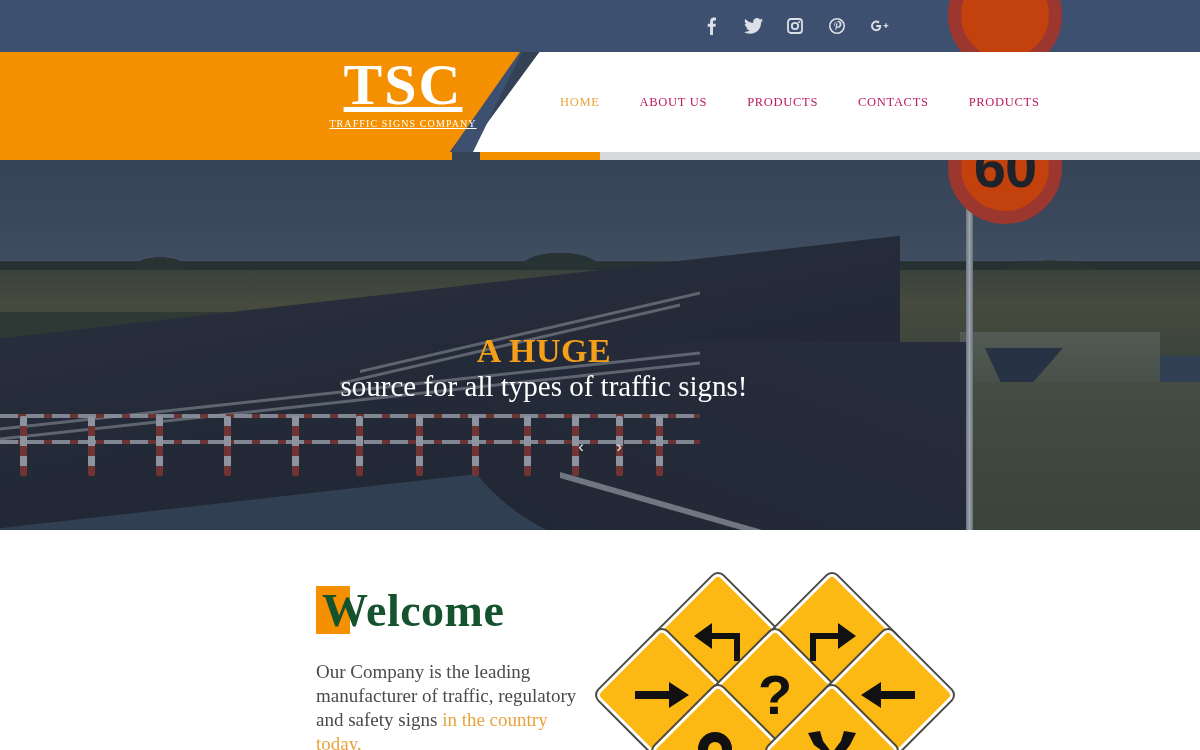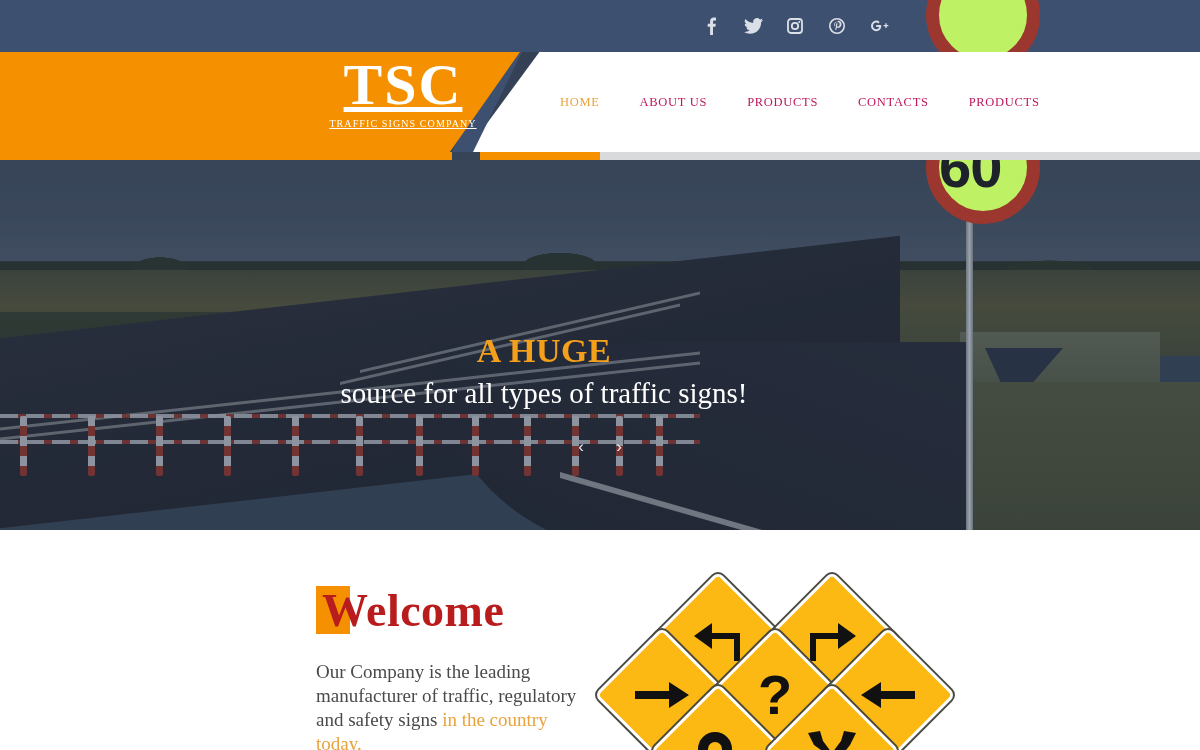--- a/index.html
+++ b/index.html
@@ -95,23 +95,23 @@
     position:absolute; left:0; width:700px; height:4px;
     background: repeating-linear-gradient(90deg,#c3c9d2 0 18px,#9e3b33 18px 26px);
     opacity:.9;
   }
   .sign-pole {
     position:absolute; left:966px; top:52px; width:7px; height:478px;
     background: linear-gradient(90deg,#6d7680,#9aa3ab,#69727c);
     z-index: 6;
   }
   .speed-sign {
-    position:absolute; left:926px; top:0px; width:114px; height:114px;
-    border-radius:50%; background:#bef264; border:13px solid #9c372f;
-    z-index: 7; display:flex; align-items:center; 
+    position:absolute; left:948px; top:0px; width:114px; height:114px;
+    border-radius:50%; background:#c2410c; border:13px solid #9c372f;
+    z-index: 7; display:flex; align-items:center; justify-content:center;
   }
   .speed-sign span {
     font-family:"Liberation Sans", sans-serif; font-size:58px; font-weight:700;
     color:#1d222b; letter-spacing:-1px; line-height:1;
   }
   .sign-top-clip { position:absolute; left:0; top:0; width:1200px; height:52px; overflow:hidden; z-index:41; }
   .sign-top-clip .speed-sign { top:-42px; }
   .hero-veil {
     position:absolute; inset:0; background: rgba(30,38,52,.34);
   }
@@ -169,21 +169,20 @@
   
   .caption {
     position:absolute; left:0; top:332px; width:1088px; text-align:center; z-index:12;
   }
   .cap1 {
     font-family:"Liberation Serif", serif; font-weight:700; font-size:34px;
     color:#f5a01b; letter-spacing:.5px;
   }
   .cap2 {
     font-family:"Liberation Serif", serif; font-size:29px; color:#ffffff;
-    margin-top:7px;
   }
   .slider-nav {
     position:absolute; left:0; top:435px; width:1200px; z-index:13;
     display:flex; justify-content:center; gap:14px;
   }
   .slider-nav div {
     width:24px; height:24px; color:#e8ebef; font-size:17px;
     display:flex; align-items:center; justify-content:center; cursor:pointer;
     font-family:"Liberation Sans", sans-serif;
   }
@@ -194,21 +193,21 @@
   }
   .welcome-wrap { position:absolute; left:316px; top:56px; }
   .welcome-h {
     position:relative; display:inline-block; height:52px;
   }
   .w-block {
     position:absolute; left:0; top:0; width:34px; height:48px; background:#f59000;
   }
   .w-text {
     position:relative; font-family:"Liberation Serif", serif; font-weight:700;
-    font-size:46px; color:#b91c1c; line-height:50px; letter-spacing:.5px;
+    font-size:46px; color:#14532d; line-height:50px; letter-spacing:.5px;
     padding-left: 6px;
   }
   .welcome-p {
     position:absolute; left:316px; top:130px; width:272px;
     font-family:"Liberation Serif", serif; font-size:19px; line-height:24px; color:#4a4a4a;
   }
   .welcome-p .hl { color:#e8a33d; }
 
   
   .signs { position:absolute; left:612px; top:585px; width:300px; height:165px; z-index:21; }

